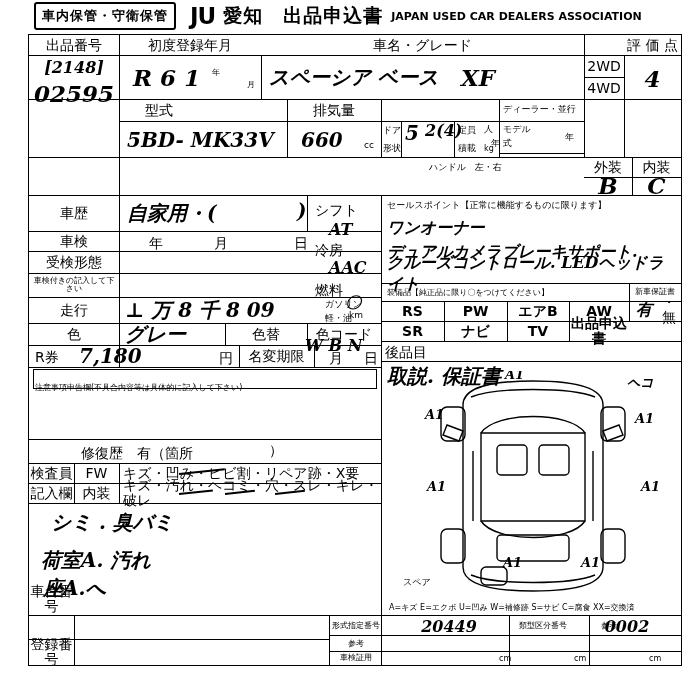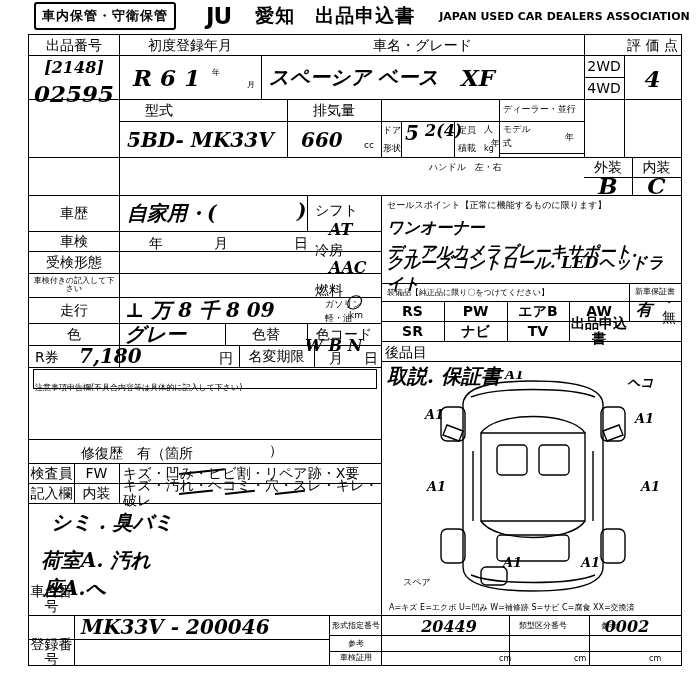--- a/index.html
+++ b/index.html
@@ -14,21 +14,21 @@
   .hand{font-family:"DejaVu Serif","Liberation Serif",serif;font-style:italic;font-weight:bold;}
   
   .b{position:absolute;box-sizing:border-box;}
   .bd{border:1px solid #000;}
   .lbl{font-size:14px;line-height:1.05;}
   .lbl9{font-size:9px;line-height:1.05;}
   .lbl8{font-size:8px;line-height:1.05;}
   .ctr{display:flex;align-items:center;justify-content:center;text-align:center;}
   .lft{display:flex;align-items:center;justify-content:flex-start;}
   
-  #header{top:0;left:0;width:700px;height:32px;display:flex;align-items:center;gap:16px;}
+  #header{top:0;left:0;width:700px;height:32px;display:flex;align-items:center;}
   .hdr-box{border:2px solid #000;border-radius:3px;font-size:13px;font-weight:bold;padding:3px 6px;margin-left:34px;letter-spacing:1px;}
   .ju{font-size:23px;font-weight:bold;letter-spacing:-1px;margin-left:14px;font-family:"DejaVu Sans",sans-serif;}
   .hdr-main{font-size:19px;font-weight:bold;margin-left:8px;letter-spacing:1px;}
   .hdr-en{font-size:11px;font-weight:bold;margin-left:8px;letter-spacing:0px;}
   .outer{position:absolute;left:28px;top:34px;width:652px;height:630px;border:1.5px solid #000;}
   .hline{position:absolute;background:#000;height:1px;}
   .vline{position:absolute;background:#000;width:1px;}
   .hw{font-size:20px;}
   .hw-s{font-size:16px;}
   .hw-l{font-size:23px;}
@@ -233,21 +233,20 @@
     <div class="strike" style="left:150px;top:438px;width:46px;transform:rotate(-6deg);"></div>
     <div class="strike" style="left:150px;top:458px;width:34px;transform:rotate(-6deg);"></div>
     <div class="strike" style="left:196px;top:458px;width:30px;transform:rotate(-6deg);"></div>
     <div class="strike" style="left:246px;top:458px;width:30px;transform:rotate(-6deg);"></div>
 
     <div class="b hand hw lft" style="left:22px;top:474px;width:300px;height:26px;">シミ . 臭バミ</div>
     <div class="b hand hw lft" style="left:12px;top:512px;width:300px;height:26px;">荷室A. 汚れ</div>
     <div class="b hand hw lft" style="left:14px;top:540px;width:300px;height:26px;">座A.へ</div>
 
     <div class="b lbl ctr" style="left:0;top:552px;width:45px;height:24px;">車台番号</div>
-    <div class="b hand hw lft" style="left:52px;top:580px;width:250px;height:24px;">MK33V - 200046</div>
     <div class="b lbl ctr" style="left:0;top:604px;width:45px;height:26px;">登録番号</div>
     <div class="vline" style="left:300px;top:580px;height:50px;"></div>
 
     <div class="b lbl8 lft" style="left:360px;top:566px;width:290px;height:14px;">A=キズ  E=エクボ  U=凹み  W=補修跡  S=サビ  C=腐食  XX=交換済</div>
 
     <div class="vline" style="left:352px;top:580px;height:50px;"></div>
     <div class="hline" style="left:300px;top:600px;width:352px;"></div>
     <div class="hline" style="left:300px;top:616px;width:352px;"></div>
     <div class="vline" style="left:480px;top:580px;height:50px;"></div>
     <div class="vline" style="left:560px;top:580px;height:50px;"></div>

